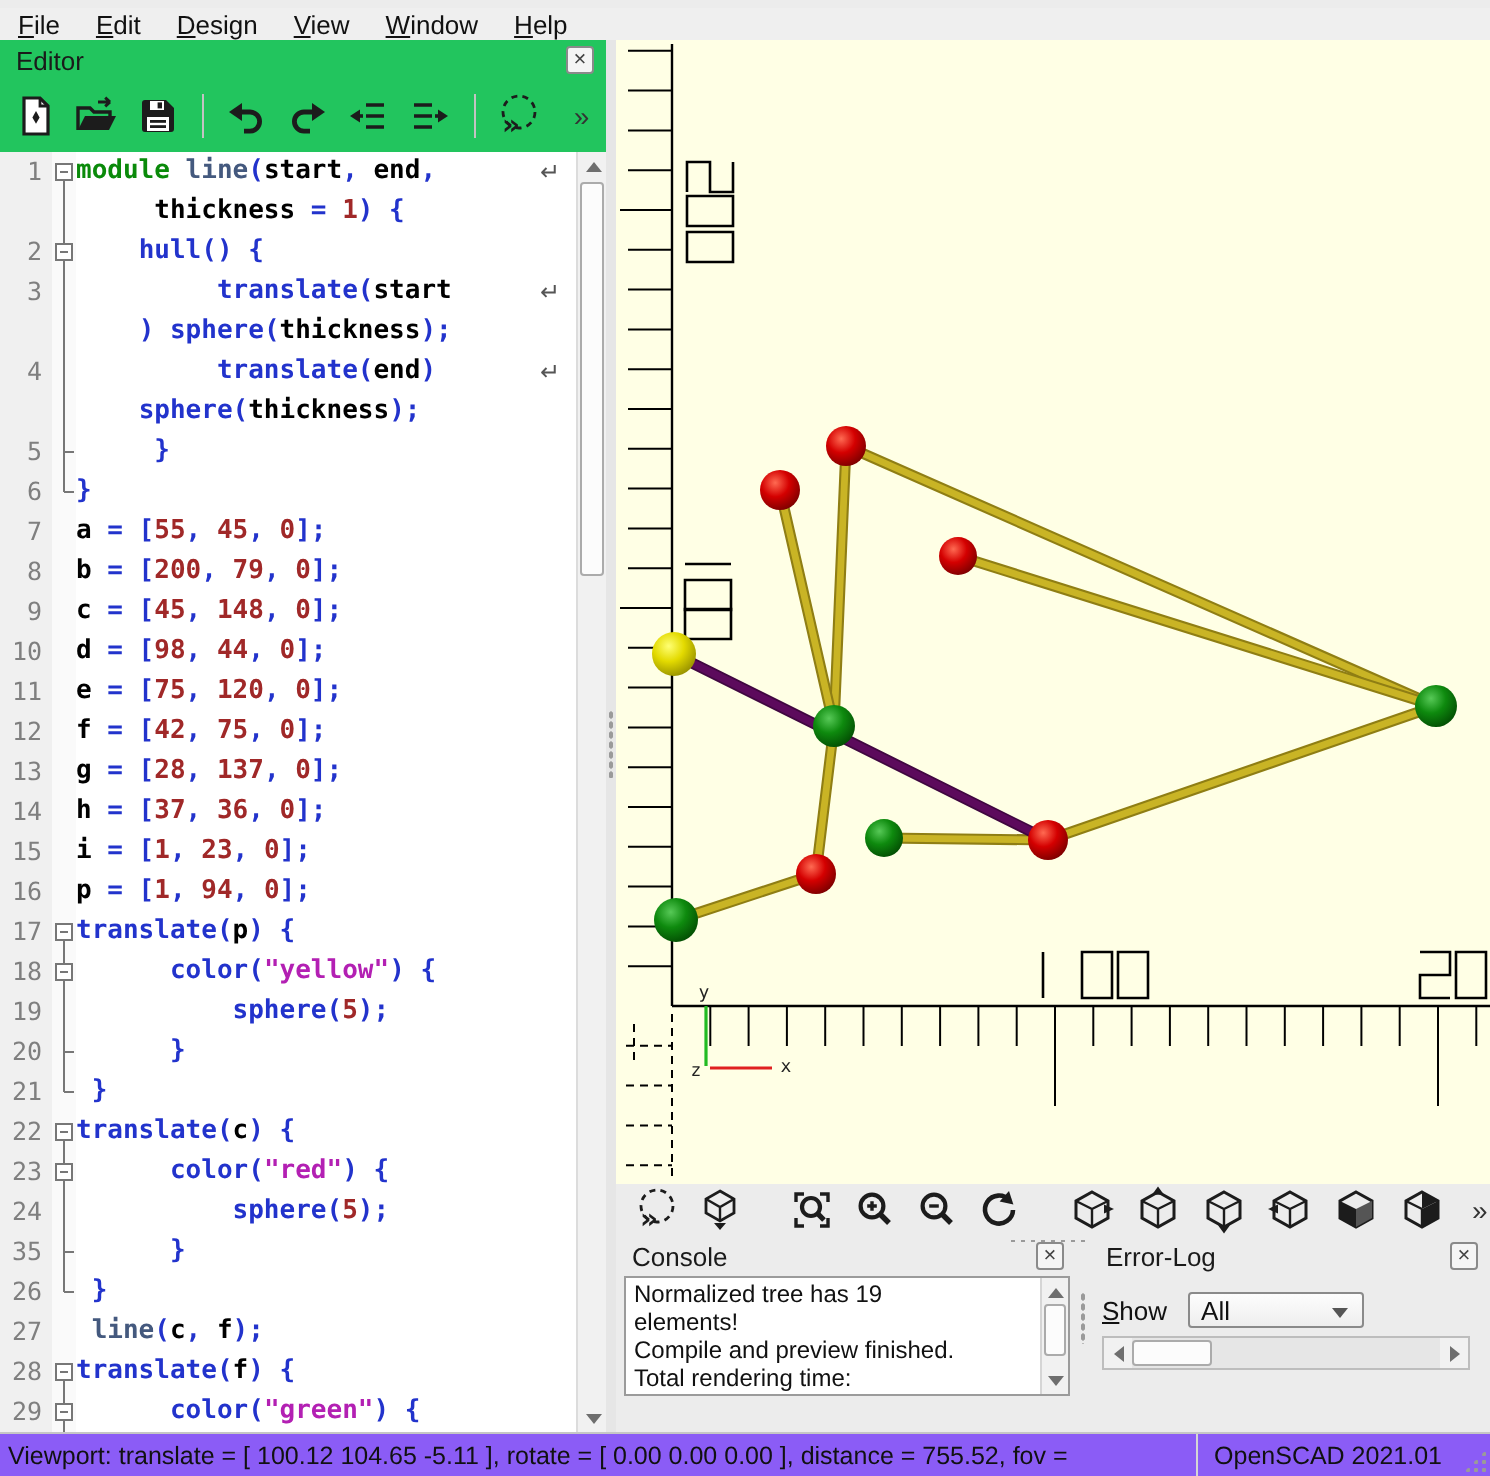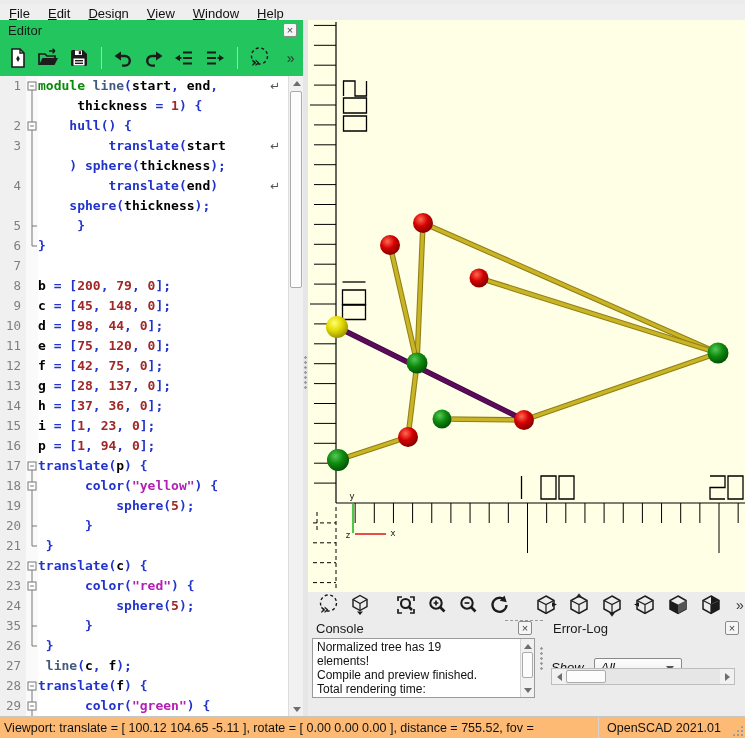--- a/index.html
+++ b/index.html
@@ -1,20 +1,20 @@
 <!DOCTYPE html>
 <html><head>
 <meta charset="utf-8">
 <style>
   * { margin:0; padding:0; box-sizing:border-box; }
   html,body { width:745px; height:738px; overflow:hidden; }
   body { font-family:"Liberation Sans","DejaVu Sans",sans-serif; background:#ececec; position:relative; font-size:13px; color:#111; }
 
   
-  .menubar { position:absolute; left:0; top:4px; width:745px; height:20px; background:#efefef; border-bottom:1px solid #0f766e; display:flex; align-items:center; }
+  .menubar { position:absolute; left:0; top:4px; width:745px; height:20px; background:#efefef; border-bottom:4px solid #0f766e; display:flex; align-items:center; }
   .menu-item { padding:0 9px; line-height:19px; font-size:13px; cursor:default; }
   .menu-item u { text-decoration:underline; }
 
   
   .editor-panel { position:absolute; left:0; top:20px; width:303px; height:696px; background:#22c55e; display:flex; flex-direction:column; }
   .panel-title { height:20px; display:flex; align-items:center; padding:0 6px 0 8px; font-size:13px; color:#1a1a1a; }
   .panel-title .t { flex:1; }
   .close-btn { width:14px; height:14px; border:1px solid #8a8a8a; border-radius:2px; color:#444; font-size:11px; line-height:12px; text-align:center; background:#f5f5f5; cursor:default; }
   .ed-toolbar { height:36px; display:flex; align-items:center; padding-left:6px; gap:7px; }
   .tb-btn { width:27px; height:27px; display:flex; align-items:center; justify-content:center; border-radius:3px; }
@@ -59,29 +59,29 @@
 
   
   .panel { display:flex; flex-direction:column; }
   .console { width:230px; }
   .csplit { width:7px; position:relative; }
   .csplit .dots { position:absolute; left:2px; top:28px; width:3px; height:26px; background-image:radial-gradient(#9a9a9a 1px, transparent 1.2px); background-size:3px 5px; }
   .errorlog { width:200px; position:relative; }
   .console-body { position:relative; flex:1; margin:0 3px 20px 4px; background:#fff; border:1px solid #9b9b9b; overflow:hidden; }
   .console-text { padding:1px 4px; font-size:12px; line-height:14px; color:#111; width:calc(100% - 14px); }
   .mini-scroll { position:absolute; right:0; top:0; width:14px; height:100%; background:#f1f1f1; border-left:1px solid #d5d5d5; }
-  .show-row { position:absolute; left:6px; top:40px; display:flex; align-items:center; gap:10px;font-style:italic; }
+  .show-row { position:absolute; left:6px; top:28px; display:flex; align-items:center; gap:10px; }
   .combo { width:88px; height:18px; border:1px solid #8a8a8a; border-radius:2px; background:linear-gradient(#fdfdfd,#eeeeee); display:flex; align-items:flex-end; padding:0 6px; font-size:13px; position:relative; }
   .combo-arrow { position:absolute; right:7px; top:7px; width:0; height:0; border-left:4px solid transparent; border-right:4px solid transparent; border-top:5px solid #555; }
   .h-scroll { position:absolute; left:6px; top:50px; width:184px; height:17px; background:#e6e6e6; border:1px solid #bdbdbd; }
   .h-btn { position:absolute; top:0; width:14px; height:15px; display:flex; align-items:center; justify-content:center; background:#f1f1f1; }
   .h-thumb { position:absolute; left:14px; top:1px; width:40px; height:13px; background:#fcfcfc; border:1px solid #ababab; border-radius:2px; }
 
   
-  .statusbar { position:absolute; left:0; top:716px; width:745px; height:22px; background:#fdba74; border-top:1px solid #c6c6c6; display:flex; align-items:center; }
+  .statusbar { position:absolute; left:0; top:716px; width:745px; height:22px; background:#8b5cf6; border-top:1px solid #c6c6c6; display:flex; align-items:center; }
   .status-left { padding-left:4px; font-size:12.5px; white-space:nowrap; overflow:hidden; flex:1; }
   .status-right { font-size:12.5px; white-space:nowrap; padding:0 24px 0 8px; border-left:1px solid #d5d5d5; height:100%; display:flex; align-items:center; }
   .grip { position:absolute; right:2px; bottom:2px; width:11px; height:11px; background-image:radial-gradient(#9a9a9a 1px, transparent 1.2px); background-size:4px 4px; clip-path:polygon(100% 0, 100% 100%, 0 100%); }
 
   .ic { display:block; }
   .ic path, .ic circle, .ic line, .ic rect { vector-effect:non-scaling-stroke; }
 </style>
 </head>
 <body>
 
@@ -233,20 +233,21 @@
           <span class="cnum">6</span>
           <span class="cfold"><svg width="12" height="20">
               <line x1="6" y1="0" x2="6" y2="10" stroke="#777" stroke-width="1"></line>
               <line x1="6" y1="10" x2="11" y2="10" stroke="#777" stroke-width="1"></line>
             </svg></span>
           <span class="ctext"><span class="so">}</span></span>
         </div>
         <div class="crow">
           <span class="cnum">7</span>
           <span class="cfold"><svg width="12" height="20"></svg></span>
+          <span class="ctext"><span class="sp">a </span><span class="so">= [</span><span class="sm">55</span><span class="so">, </span><span class="sm">45</span><span class="so">, </span><span class="sm">0</span><span class="so">];</span></span>
         </div>
         <div class="crow">
           <span class="cnum">8</span>
           <span class="cfold"><svg width="12" height="20"></svg></span>
           <span class="ctext"><span class="sp">b </span><span class="so">= [</span><span class="sm">200</span><span class="so">, </span><span class="sm">79</span><span class="so">, </span><span class="sm">0</span><span class="so">];</span></span>
         </div>
         <div class="crow">
           <span class="cnum">9</span>
           <span class="cfold"><svg width="12" height="20"></svg></span>
           <span class="ctext"><span class="sp">c </span><span class="so">= [</span><span class="sm">45</span><span class="so">, </span><span class="sm">148</span><span class="so">, </span><span class="sm">0</span><span class="so">];</span></span>

